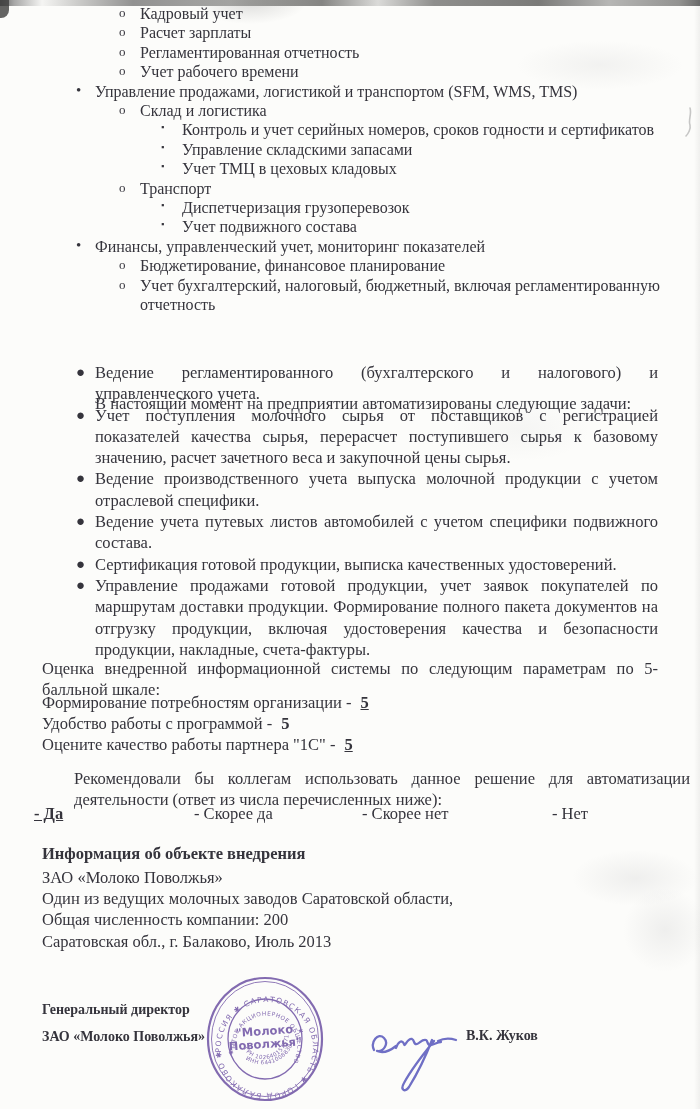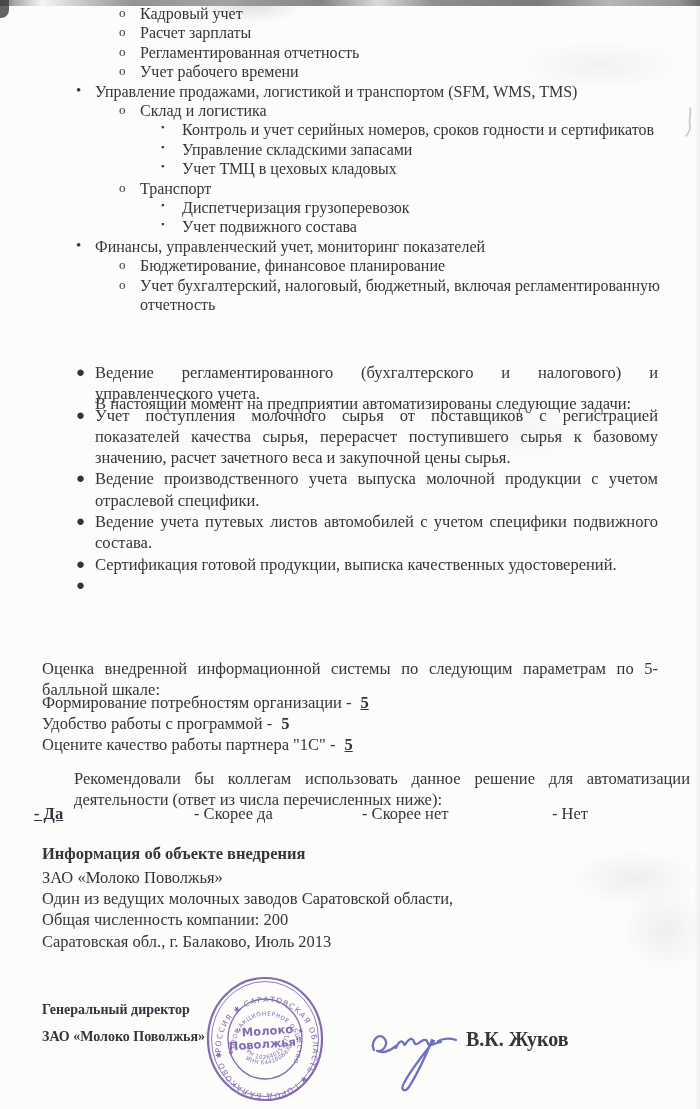--- a/index.html
+++ b/index.html
@@ -62,21 +62,21 @@
   .options span{position:absolute;top:0;}
   .options .opt-0{left:0;font-weight:bold;text-decoration:underline;}
   .options .opt-1{left:160px;}
   .options .opt-2{left:328px;}
   .options .opt-3{left:518px;}
   .info-heading{left:42px;top:844px;font-size:16.5px;font-weight:bold;}
   .info-lines{left:42px;top:867px;width:616px;font-size:16.5px;line-height:21.2px;}
   .role{left:42px;font-size:14px;font-weight:bold;white-space:nowrap;}
   .role-1{top:1002px;}
   .role-2{top:1029px;}
-  .signer{left:466px;top:1028px;font-size:20px;font-weight:bold;}
+  .signer{left:466px;top:1028px;font-size:14px;font-weight:bold;}
   
   .stamp{left:204px;top:974px;width:122px;height:130px;mix-blend-mode:multiply;opacity:.92;}
   .signature{left:366px;top:1010px;width:96px;height:92px;mix-blend-mode:multiply;}
 </style>
 </head>
 <body>
 
 <div class="page">
 
   <div class="scan-blotches"></div>
@@ -105,21 +105,21 @@
   </ul>
 
   <p class="abs intro">В настоящий момент на предприятии автоматизированы следующие задачи:</p>
 
   <ul class="abs tasks">
     <li><span class="blt">●</span><span>Ведение регламентированного (бухгалтерского и налогового) и управленческого учета.</span></li>
     <li><span class="blt">●</span><span>Учет поступления молочного сырья от поставщиков с регистрацией показателей качества сырья, перерасчет поступившего сырья к базовому значению, расчет зачетного веса и закупочной цены сырья.</span></li>
     <li><span class="blt">●</span><span>Ведение производственного учета выпуска молочной продукции с учетом отраслевой специфики.</span></li>
     <li><span class="blt">●</span><span>Ведение учета путевых листов автомобилей с учетом специфики подвижного состава.</span></li>
     <li><span class="blt">●</span><span>Сертификация готовой продукции, выписка качественных удостоверений.</span></li>
-    <li><span class="blt">●</span></li>
+    <li><span class="blt">●</span><span>Управление продажами готовой продукции, учет заявок покупателей по маршрутам доставки продукции. Формирование полного пакета документов на отгрузку продукции, включая удостоверения качества и безопасности продукции, накладные, счета-фактуры.</span></li>
   </ul>
 
   <p class="abs rating-intro">Оценка внедренной информационной системы по следующим параметрам по 5-балльной шкале:</p>
   <div class="abs ratings">
     <div class="underlined"><span>Формирование потребностям организации -</span><span class="val">5</span></div>
     <div><span>Удобство работы с программой -</span><span class="val">5</span></div>
     <div class="underlined"><span>Оцените качество работы партнера "1С" -</span><span class="val">5</span></div>
   </div>
 
   <p class="abs recommend">Рекомендовали бы коллегам использовать данное решение для автоматизации деятельности (ответ из числа перечисленных ниже):</p>

